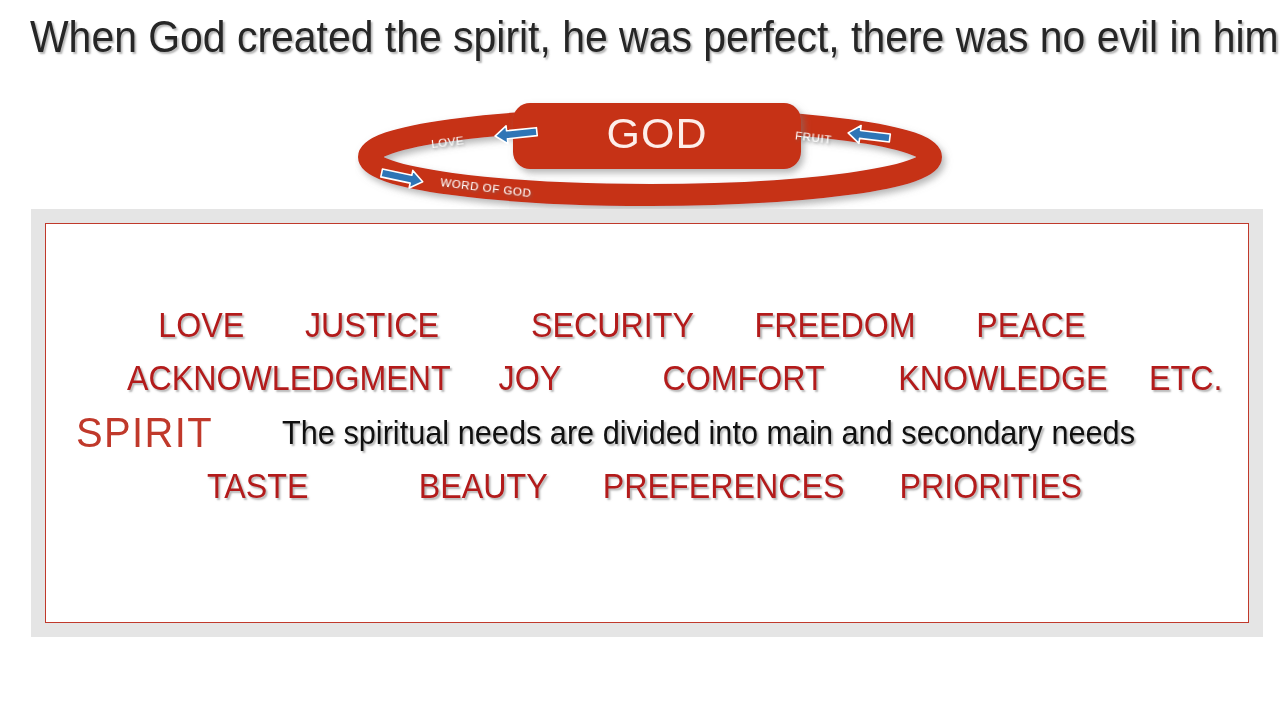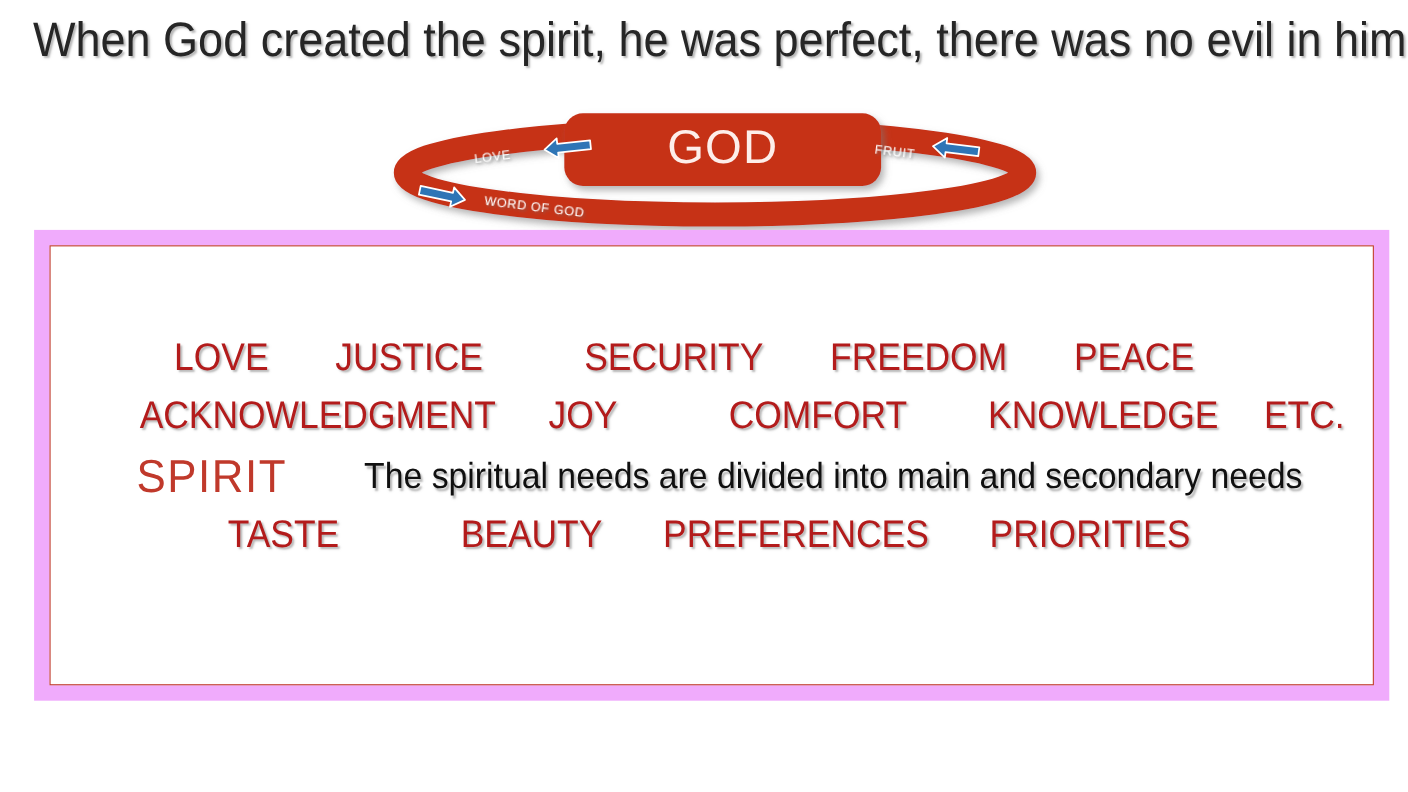--- a/index.html
+++ b/index.html
@@ -56,21 +56,21 @@
     letter-spacing: 1px;
   }
 
   
   #spirit-panel {
     position: absolute;
     left: 31px;
     top: 209px;
     width: 1232px;
     height: 428px;
-    background: #f0abfc;
+    background: #e5e5e5;
     box-sizing: border-box;
     padding: 14px;
   }
   #spirit-panel-inner {
     width: 100%;
     height: 100%;
     background: #ffffff;
     border: 1px solid #C0392B;
     box-sizing: border-box;
     position: relative;
@@ -110,21 +110,20 @@
   
   #row-spirit {
     position: absolute;
     top: 183px;
     left: 0;
     width: 100%;
     height: 52px;
     white-space: nowrap;
     padding-left: 30px;
     box-sizing: border-box;
-    text-align: right;
   }
   #spirit-word {
     display: inline-block;
     font-family: "Liberation Sans Narrow", "Liberation Sans", sans-serif;
     font-size: 42px;
     line-height: 52px;
     font-weight: 300;
     color: #C0392B;
     letter-spacing: 1.5px;
     transform: scaleX(0.95);

